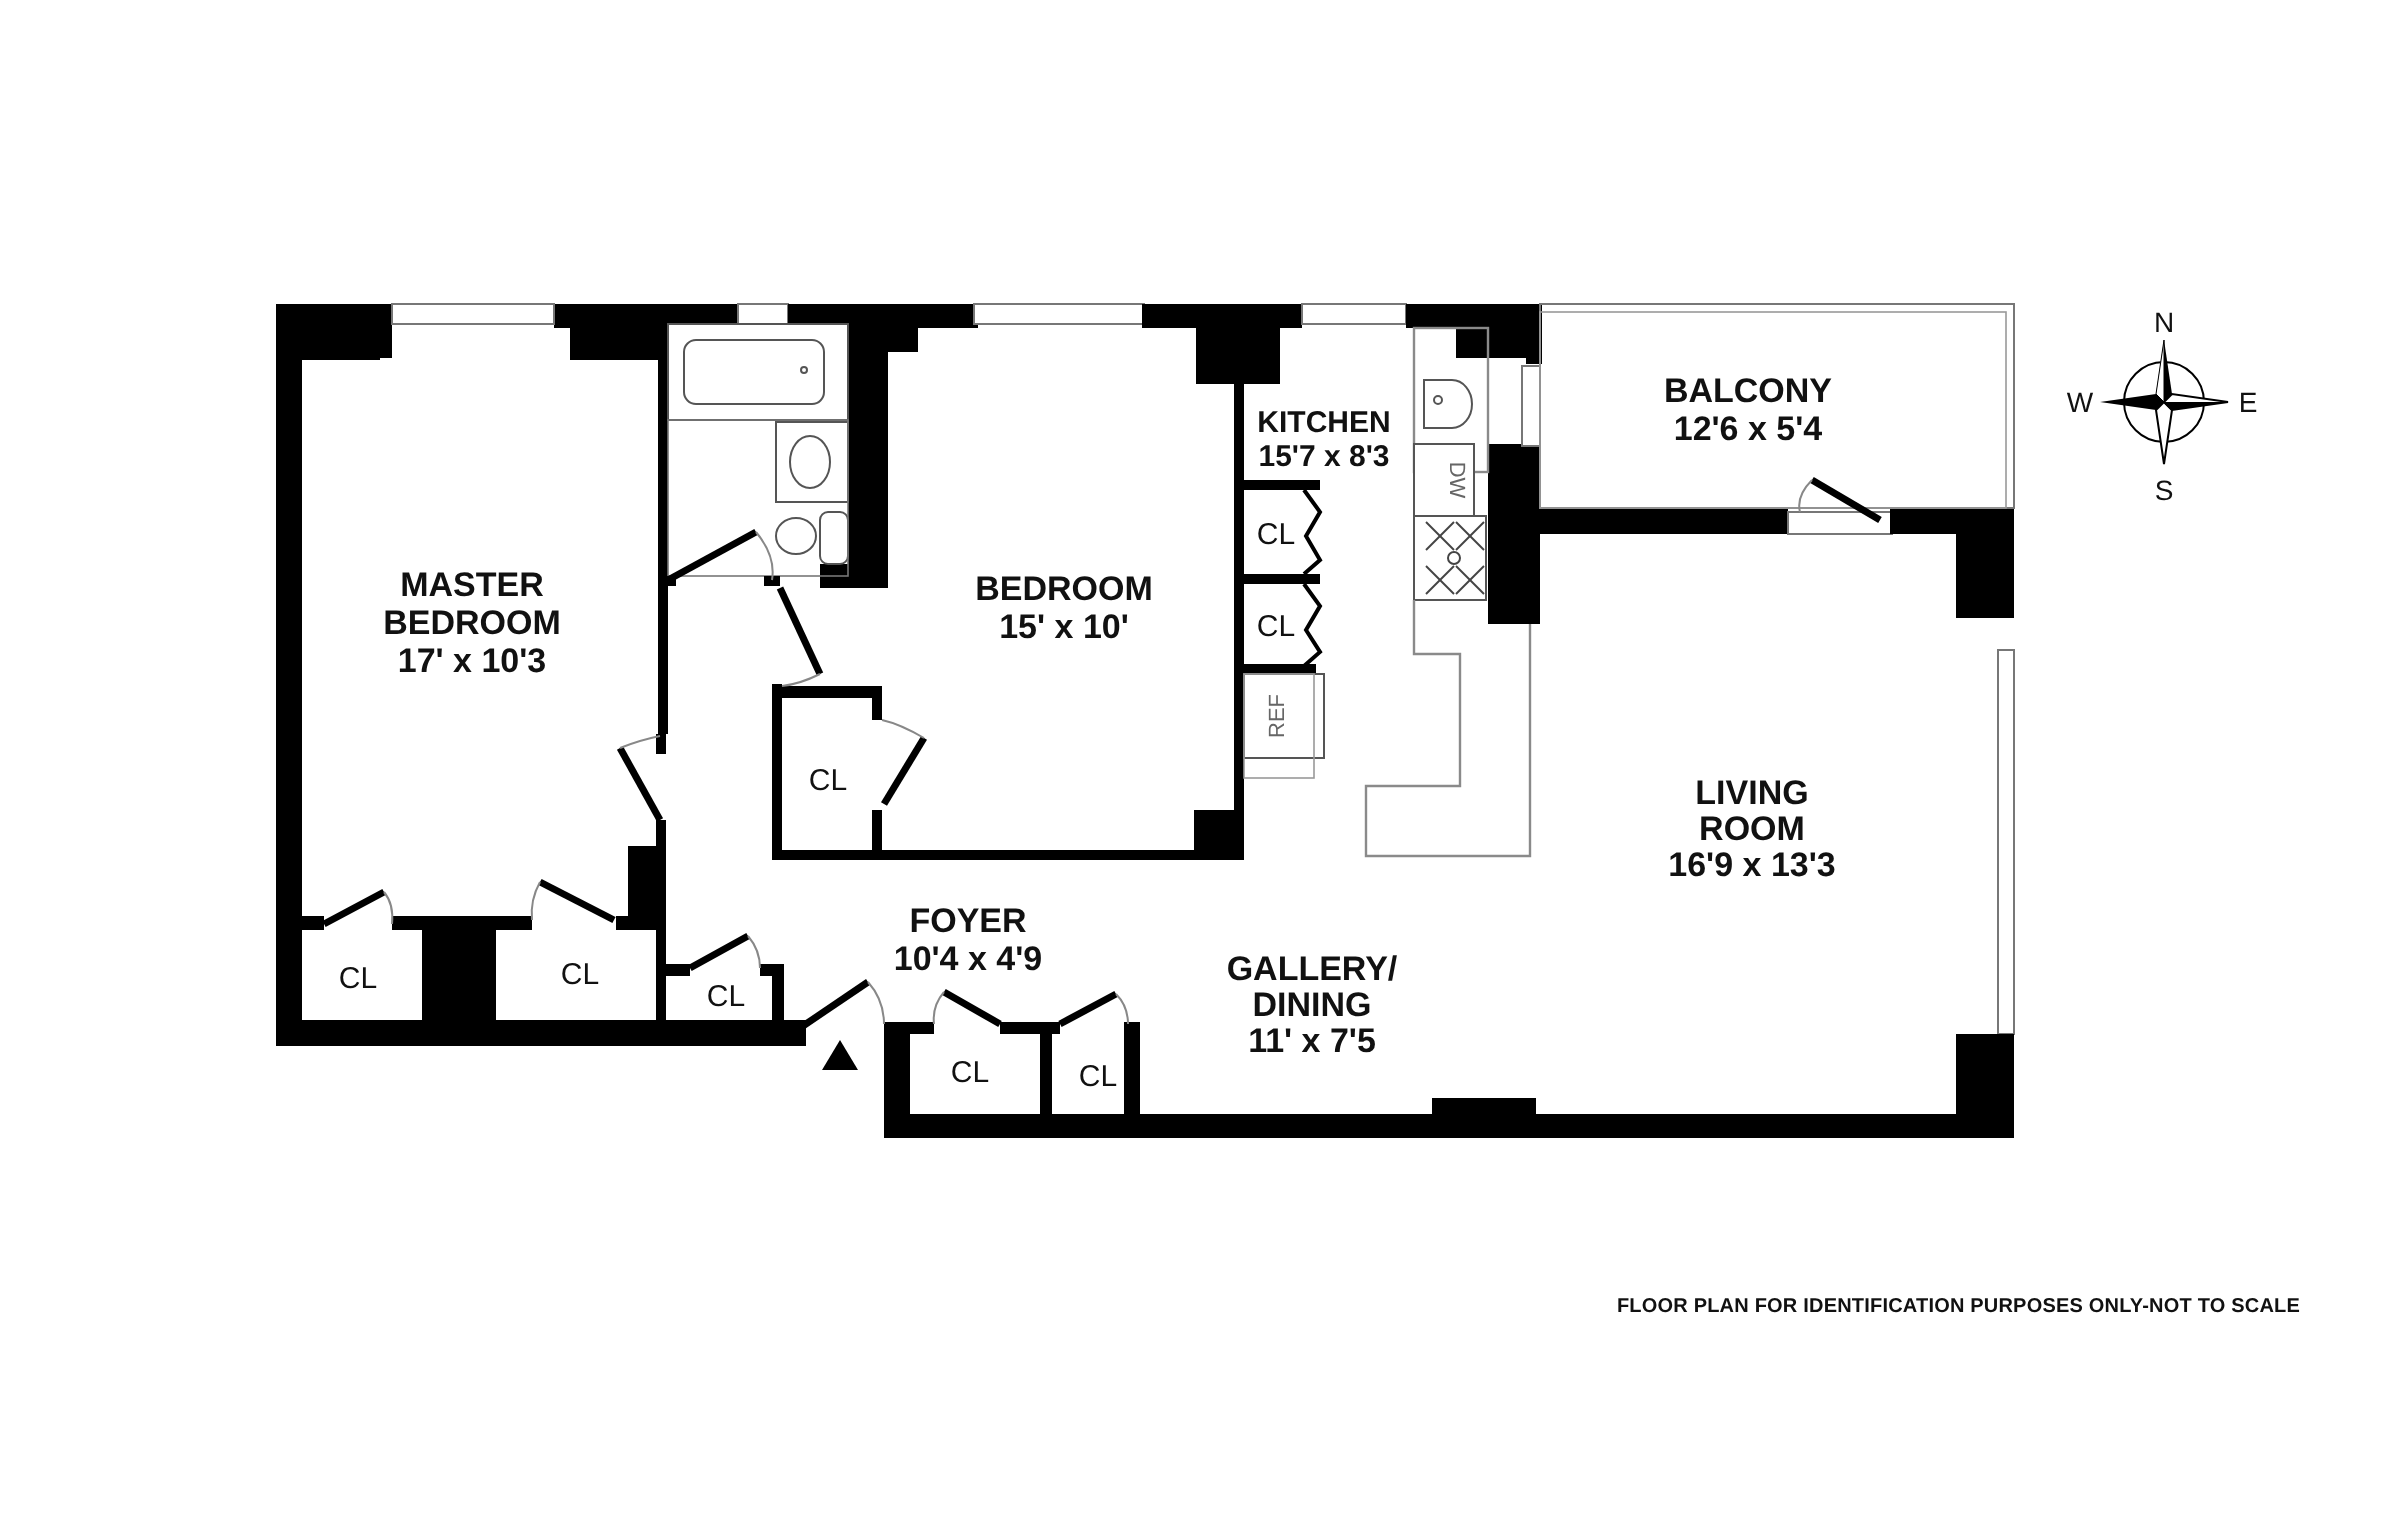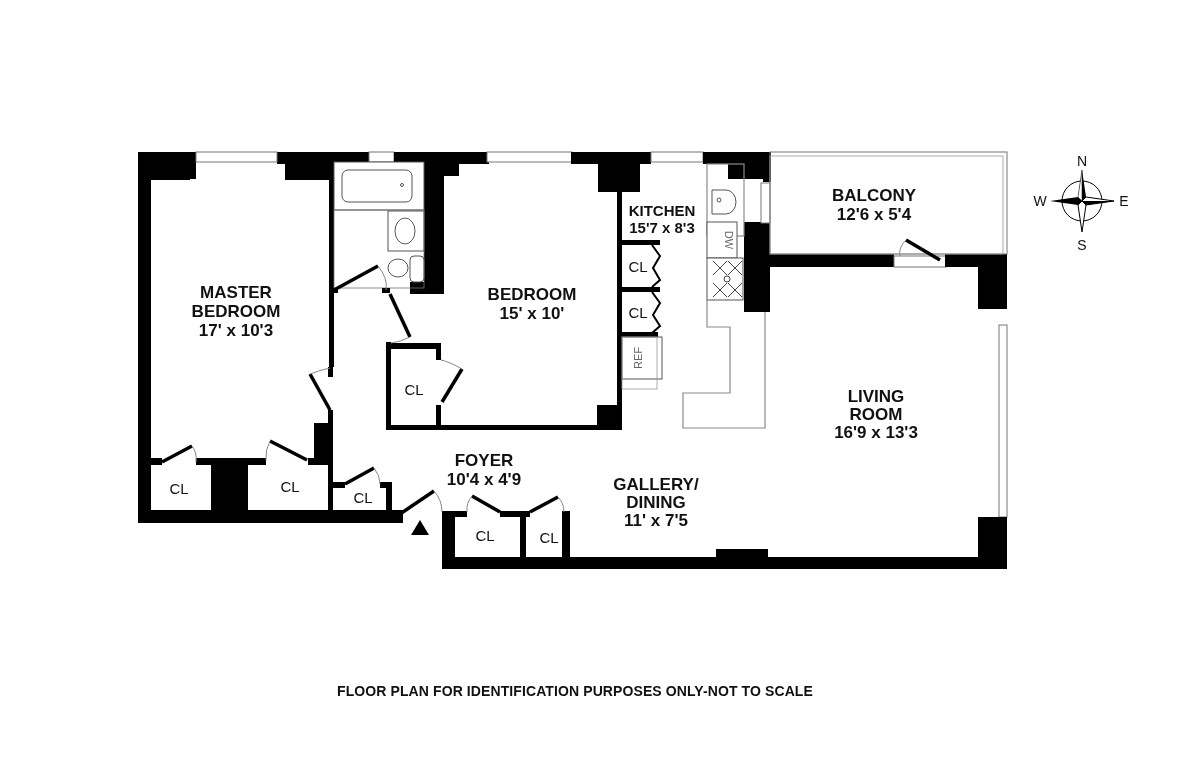--- a/index.html
+++ b/index.html
@@ -9,22 +9,22 @@
   .wall { fill: #000000; }
   .fix { fill: #fff; stroke: #555; stroke-width: 1; }
   .win { fill: #fff; stroke: #777; stroke-width: 1; }
   .door { stroke: #000; stroke-width: 3.5; fill: none; }
   .arc { stroke: #888; stroke-width: 1; fill: none; }
   .counter { fill: none; stroke: #8a8a8a; stroke-width: 1.2; }
   .room-label { font-family: "Liberation Sans", sans-serif; font-weight: bold; font-size: 17px; fill: #111; text-anchor: middle; }
   .cl-label { font-family: "Liberation Sans", sans-serif; font-size: 15px; fill: #111; text-anchor: middle; }
   .fix-label { font-family: "Liberation Sans", sans-serif; font-size: 11px; fill: #666; text-anchor: middle; }
   .compass-label { font-family: "Liberation Sans", sans-serif; font-size: 14px; fill: #111; text-anchor: middle; }
-  .disclaimer { position: absolute; left: 0; width: 1150px; top: 648px; text-align: center;
-                font-weight: bold; font-size: 14px; color: #111; letter-spacing: 0.1px; margin-top: 35px; }
+  .disclaimer { position: absolute; left: 0; width: 1150px; top: 648px; text-align: right;
+                font-weight: bold; font-size: 10px; color: #111; letter-spacing: 0.1px; }
 </style>
 </head>
 <body>
 
 <svg width="1200" height="759" viewBox="0 0 1200 759">
 
   <g>
 
     <rect class="wall" x="138" y="152" width="58" height="27"></rect>
     <rect class="wall" x="138" y="152" width="13" height="370"></rect>

